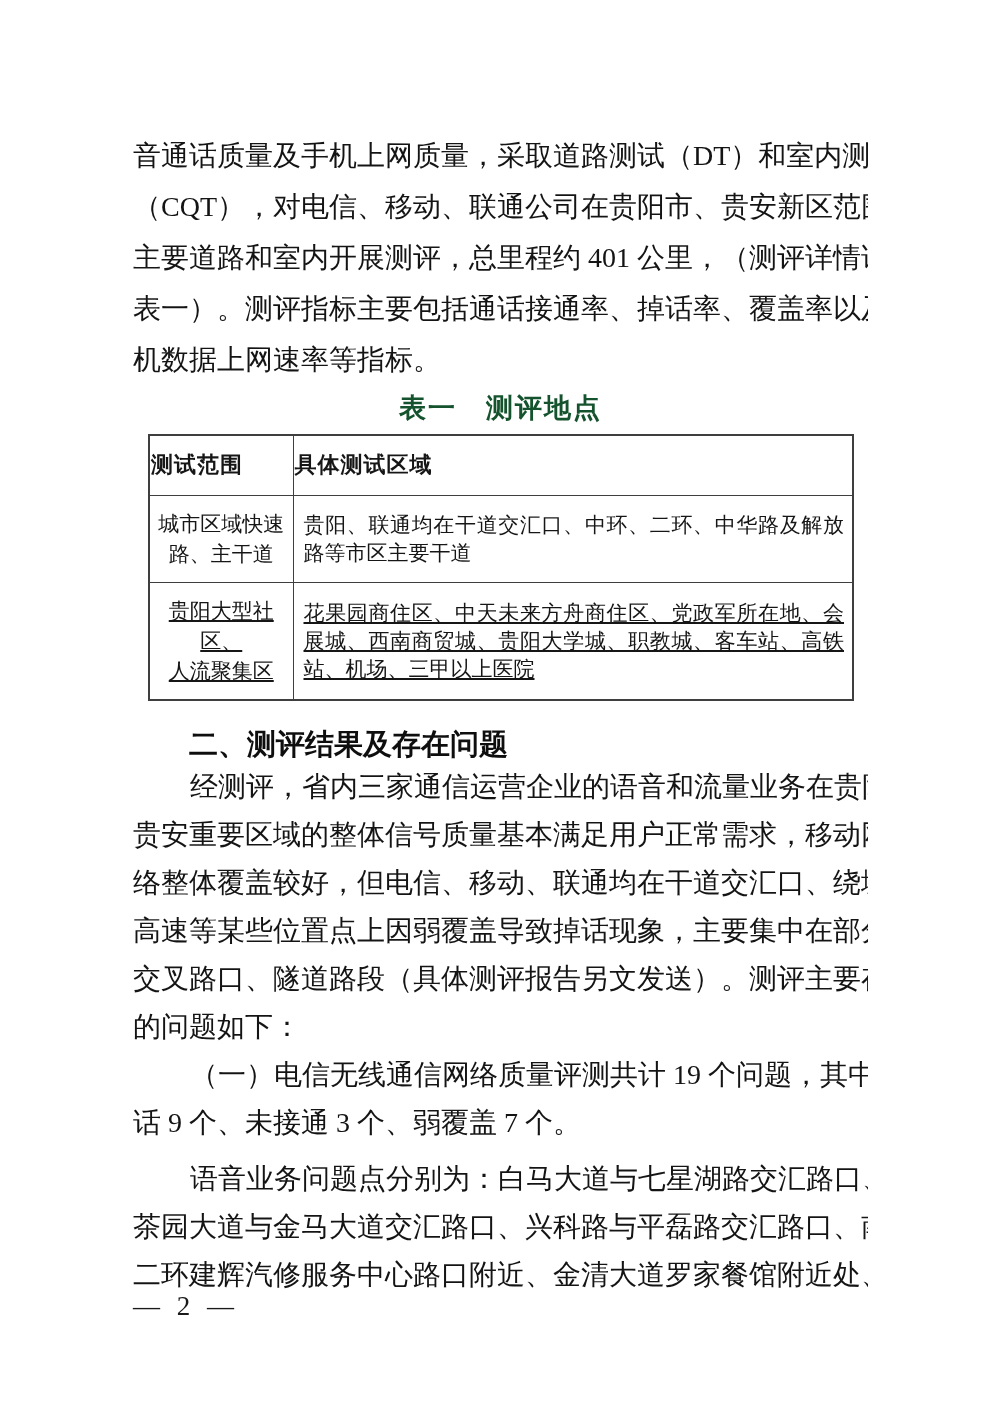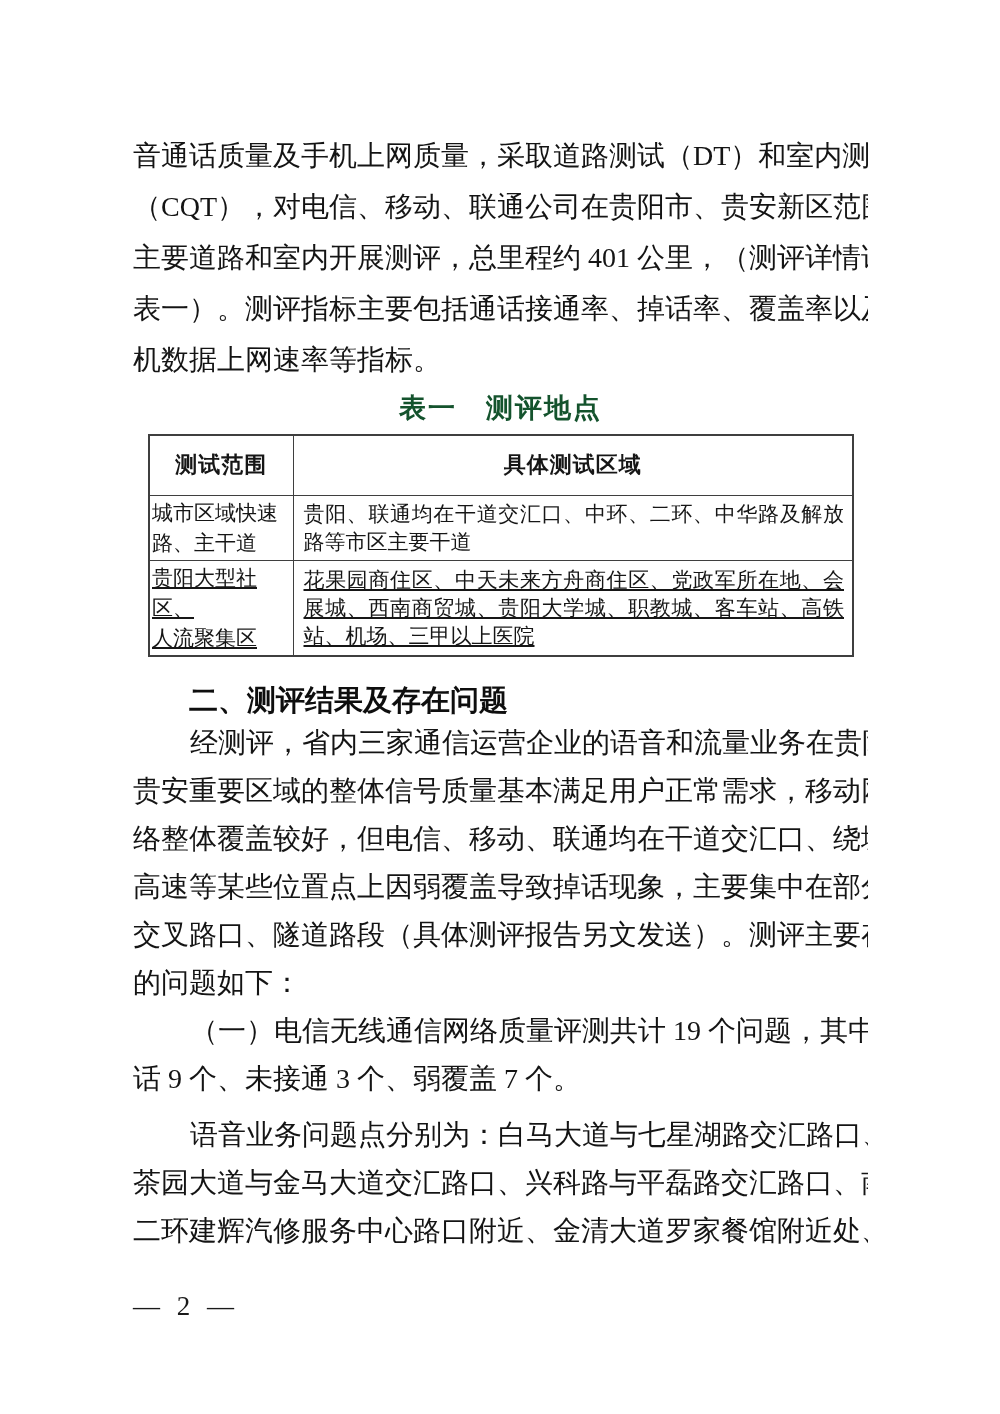--- a/index.html
+++ b/index.html
@@ -43,26 +43,26 @@
     border-collapse: collapse;
     margin: 7px 0 0 15px;
     width: 704px;
     table-layout: fixed;
     font-family: "Liberation Sans", "DejaVu Sans", sans-serif;
     font-size: 21px;
     color: #161616;
     border: 2px solid #3f3f3f;
   }
   table.loc th, table.loc td { border: 1px solid #3f3f3f; vertical-align: middle; }
-  table.loc th { font-weight: bold; text-align: center; font-size: 22px; letter-spacing: 1px; }
+  table.loc th { font-weight: bold; text-align: left; font-size: 22px; letter-spacing: 1px; }
   tr.rh { height: 60px; }
   tr.r1 { height: 60px; }
   tr.r2 { height: 45px; }
   tr.r3 { height: 84px; text-decoration: underline; }
-  td.scope { text-align: left; line-height: 30px; padding: 2px 2px; }
+  td.scope { text-align: center; line-height: 30px; padding: 13px 2px; }
   td.area  { padding: 4px 8px 4px 10px; line-height: 28px; text-align: justify; }
 
   .heading2 {
     margin-top: 24px;
     padding-left: 56px;
     font-family: "Liberation Sans", "DejaVu Sans", sans-serif;
     font-weight: bold;
     font-size: 29px;
     line-height: 38px;
     color: #0e0e0e;

